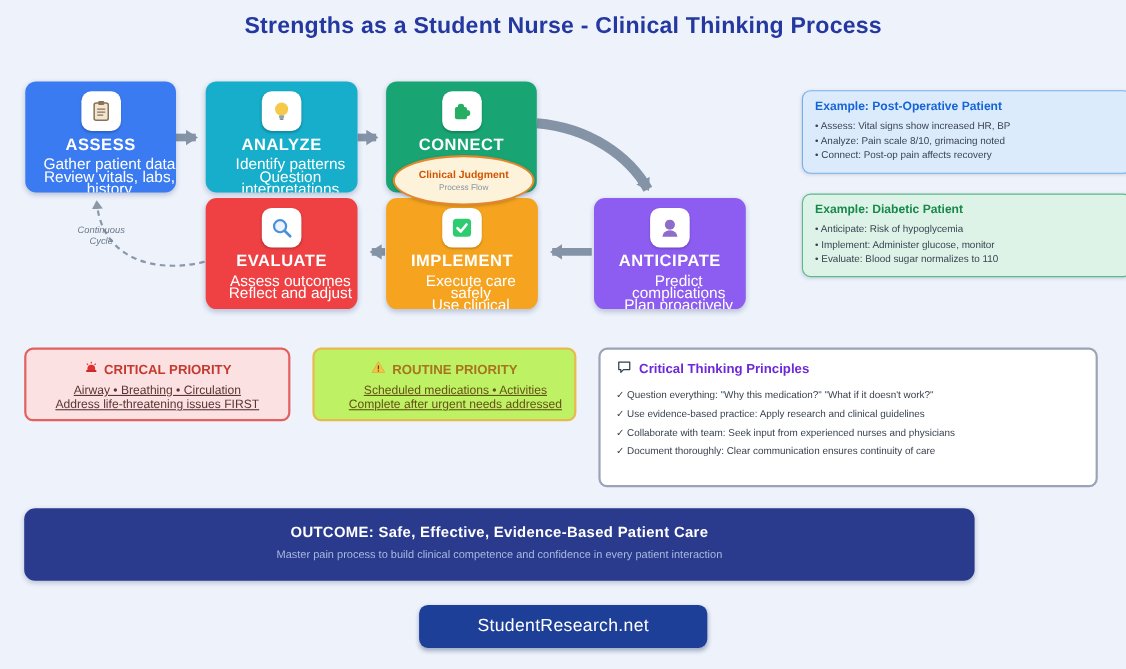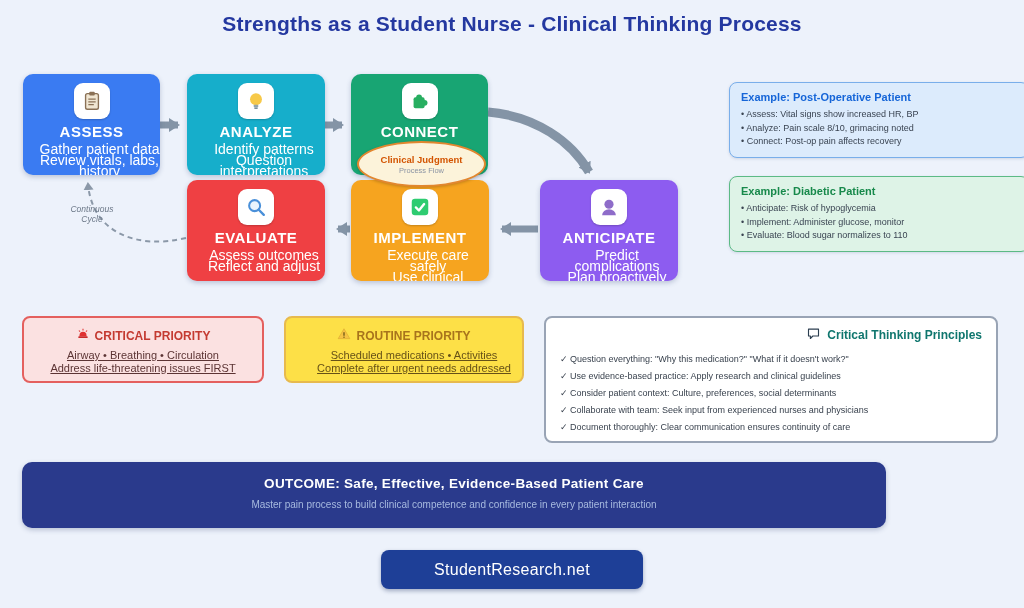--- a/index.html
+++ b/index.html
@@ -63,36 +63,36 @@
   .ext{font-size:11px;font-weight:bold;margin-bottom:5px;}
   .expanel.blue .ext{color:#1565d8;}
   .expanel.green .ext{color:#17894b;}
   .exi{font-size:9px;color:#3a4452;line-height:13.5px;}
 
   .prio{
     position:absolute;top:316px;height:67px;border-radius:8px;
     box-sizing:border-box;text-align:center;z-index:2;padding-top:9px;
   }
   .prio.critical{left:22px;width:242px;background:#fbe1e1;border:2px solid #e4605e;}
-  .prio.routine{left:284px;width:240px;background:#fde047;border:2px solid #e7ba4e;}
+  .prio.routine{left:284px;width:240px;background:#bef264;border:2px solid #e7ba4e;}
   .pt{font-size:12px;font-weight:bold;display:flex;align-items:center;justify-content:center;gap:5px;margin-bottom:5px;}
   .critical .pt{color:#c43a31;}
   .routine .pt{color:#a8741c;}
   .pl{font-size:11px;line-height:12.5px;text-decoration:underline;}
   .critical .pl{color:#5c3434;}
   .routine .pl{color:#665117;padding-left:20px;}
 
   .principles{
     position:absolute;left:544px;top:316px;width:454px;height:127px;
     background:#fff;border:2px solid #99a4b5;border-radius:8px;
     box-sizing:border-box;padding:8px 14px;z-index:2;
   }
   .pr-title{
-    font-size:12px;font-weight:bold;color:#0f766e;
-    display:flex;align-items:center;justify-content:flex-end;gap:6px;margin-bottom:7px;
+    font-size:12px;font-weight:bold;color:#6d28d9;
+    display:flex;align-items:center;justify-content:flex-start;gap:6px;margin-bottom:7px;
   }
   .pr-item{font-size:9px;color:#39424e;line-height:17px;}
 
   .outcome{
     position:absolute;left:22px;top:462px;width:864px;height:66px;
     border-radius:10px;text-align:center;z-index:2;box-sizing:border-box;padding-top:14px;
     box-shadow:0 2px 5px rgba(30,50,100,.25);
   }
   .ot{color:#ffffff;font-size:13.5px;font-weight:bold;letter-spacing:.3px;}
   .os{color:#a7badf;font-size:10px;margin-top:8px;}
@@ -264,21 +264,20 @@
     <div class="pr-title">
       <span>
         <svg viewBox="0 0 24 24" width="15" height="15" fill="none" stroke="#2c3e50" stroke-width="1.8">
           <path d="M4 5 h16 v11 h-9 l-4 4 v-4 H4 z" stroke-linejoin="round"></path>
         </svg>
       </span>
       <span>Critical Thinking Principles</span>
     </div>
     <div class="pr-item">✓ Question everything: "Why this medication?" "What if it doesn't work?"</div>
     <div class="pr-item">✓ Use evidence-based practice: Apply research and clinical guidelines</div>
-    <div class="pr-item">✓ Consider patient context: Culture, preferences, social determinants</div>
     <div class="pr-item">✓ Collaborate with team: Seek input from experienced nurses and physicians</div>
     <div class="pr-item">✓ Document thoroughly: Clear communication ensures continuity of care</div>
   </div>
 
   <div class="outcome" style="background: rgb(42, 58, 140);">
     <div class="ot">OUTCOME: Safe, Effective, Evidence-Based Patient Care</div>
     <div class="os">Master pain process to build clinical competence and confidence in every patient interaction</div>
   </div>
 
   <div class="site-btn" style="background: rgb(30, 63, 151);">StudentResearch.net</div>

